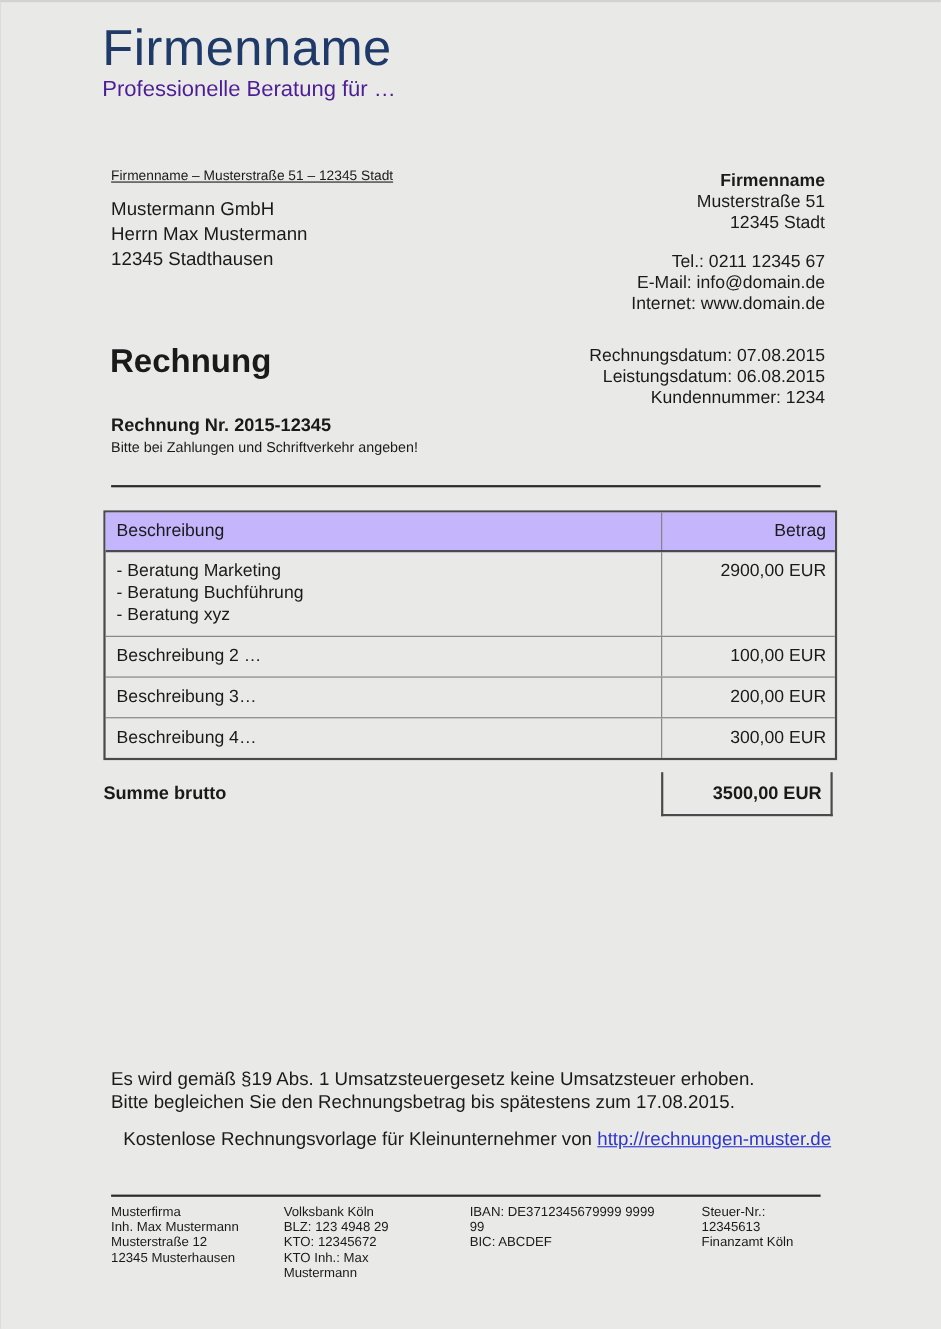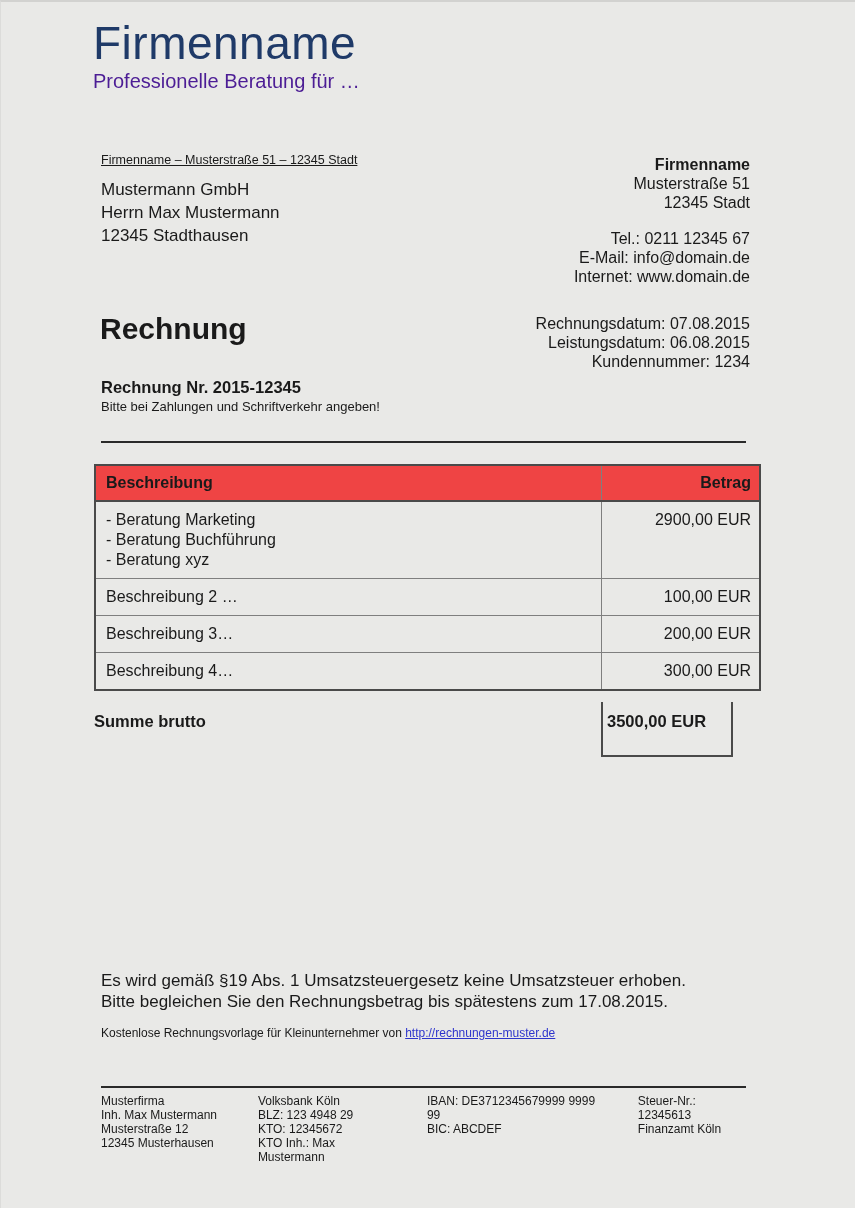--- a/index.html
+++ b/index.html
@@ -77,22 +77,22 @@
   
   .invoice-table {
     position: absolute; left: 93px; top: 462px;
     width: 667px;
     border: 2px solid #4a4a4a;
     font-size: 16px;
   }
   .t-row { display: flex; border-bottom: 1px solid #7f7f7f; }
   .t-row:last-child { border-bottom: none; }
   .t-header {
-    background: #ef4444;
-    font-weight: bold;
+    background: #c4b5fd;
+    font-weight: normal;
     border-bottom: 2px solid #4a4a4a;
   }
   .cell-desc {
     width: 505px;
     padding: 8px 10px;
     line-height: 20px;
   }
   .cell-amount {
     width: 158px;
     border-left: 1px solid #7f7f7f;
@@ -105,34 +105,35 @@
   
   .total-row {
     position: absolute; left: 93px; top: 700px;
     width: 667px; display: flex; font-weight: bold; font-size: 16.5px;
   }
   .total-label {
     width: 507px; text-align: left;
     padding: 9px 14px 9px 0; line-height: 20px;
   }
   .total-amount {
-    width: 132px;
+    width: 156px;
     border: 2px solid #4a4a4a; border-top: none;
-    padding: 9px 8px 24px 4px; line-height: 20px;
+    text-align: right;
+    padding: 9px 8px 9px 4px; line-height: 20px;
     margin-top: 0;
   }
 
   
   .notes {
     position: absolute; left: 100px; top: 968px;
     font-size: 17px; line-height: 21px;
   }
   .promo {
-    position: absolute; left: 100px; top: 1024px;
-    font-size: 12px;
+    position: absolute; left: 111px; top: 1024px;
+    font-size: 17px;
   }
   .promo a { color: #2e35cc; text-decoration: underline; }
 
   
   .footer-rule {
     position: absolute; left: 100px; top: 1084px;
     width: 645px; height: 2px; background: #2a2a2a;
   }
   .footer {
     position: absolute; left: 100px; top: 1092px;

